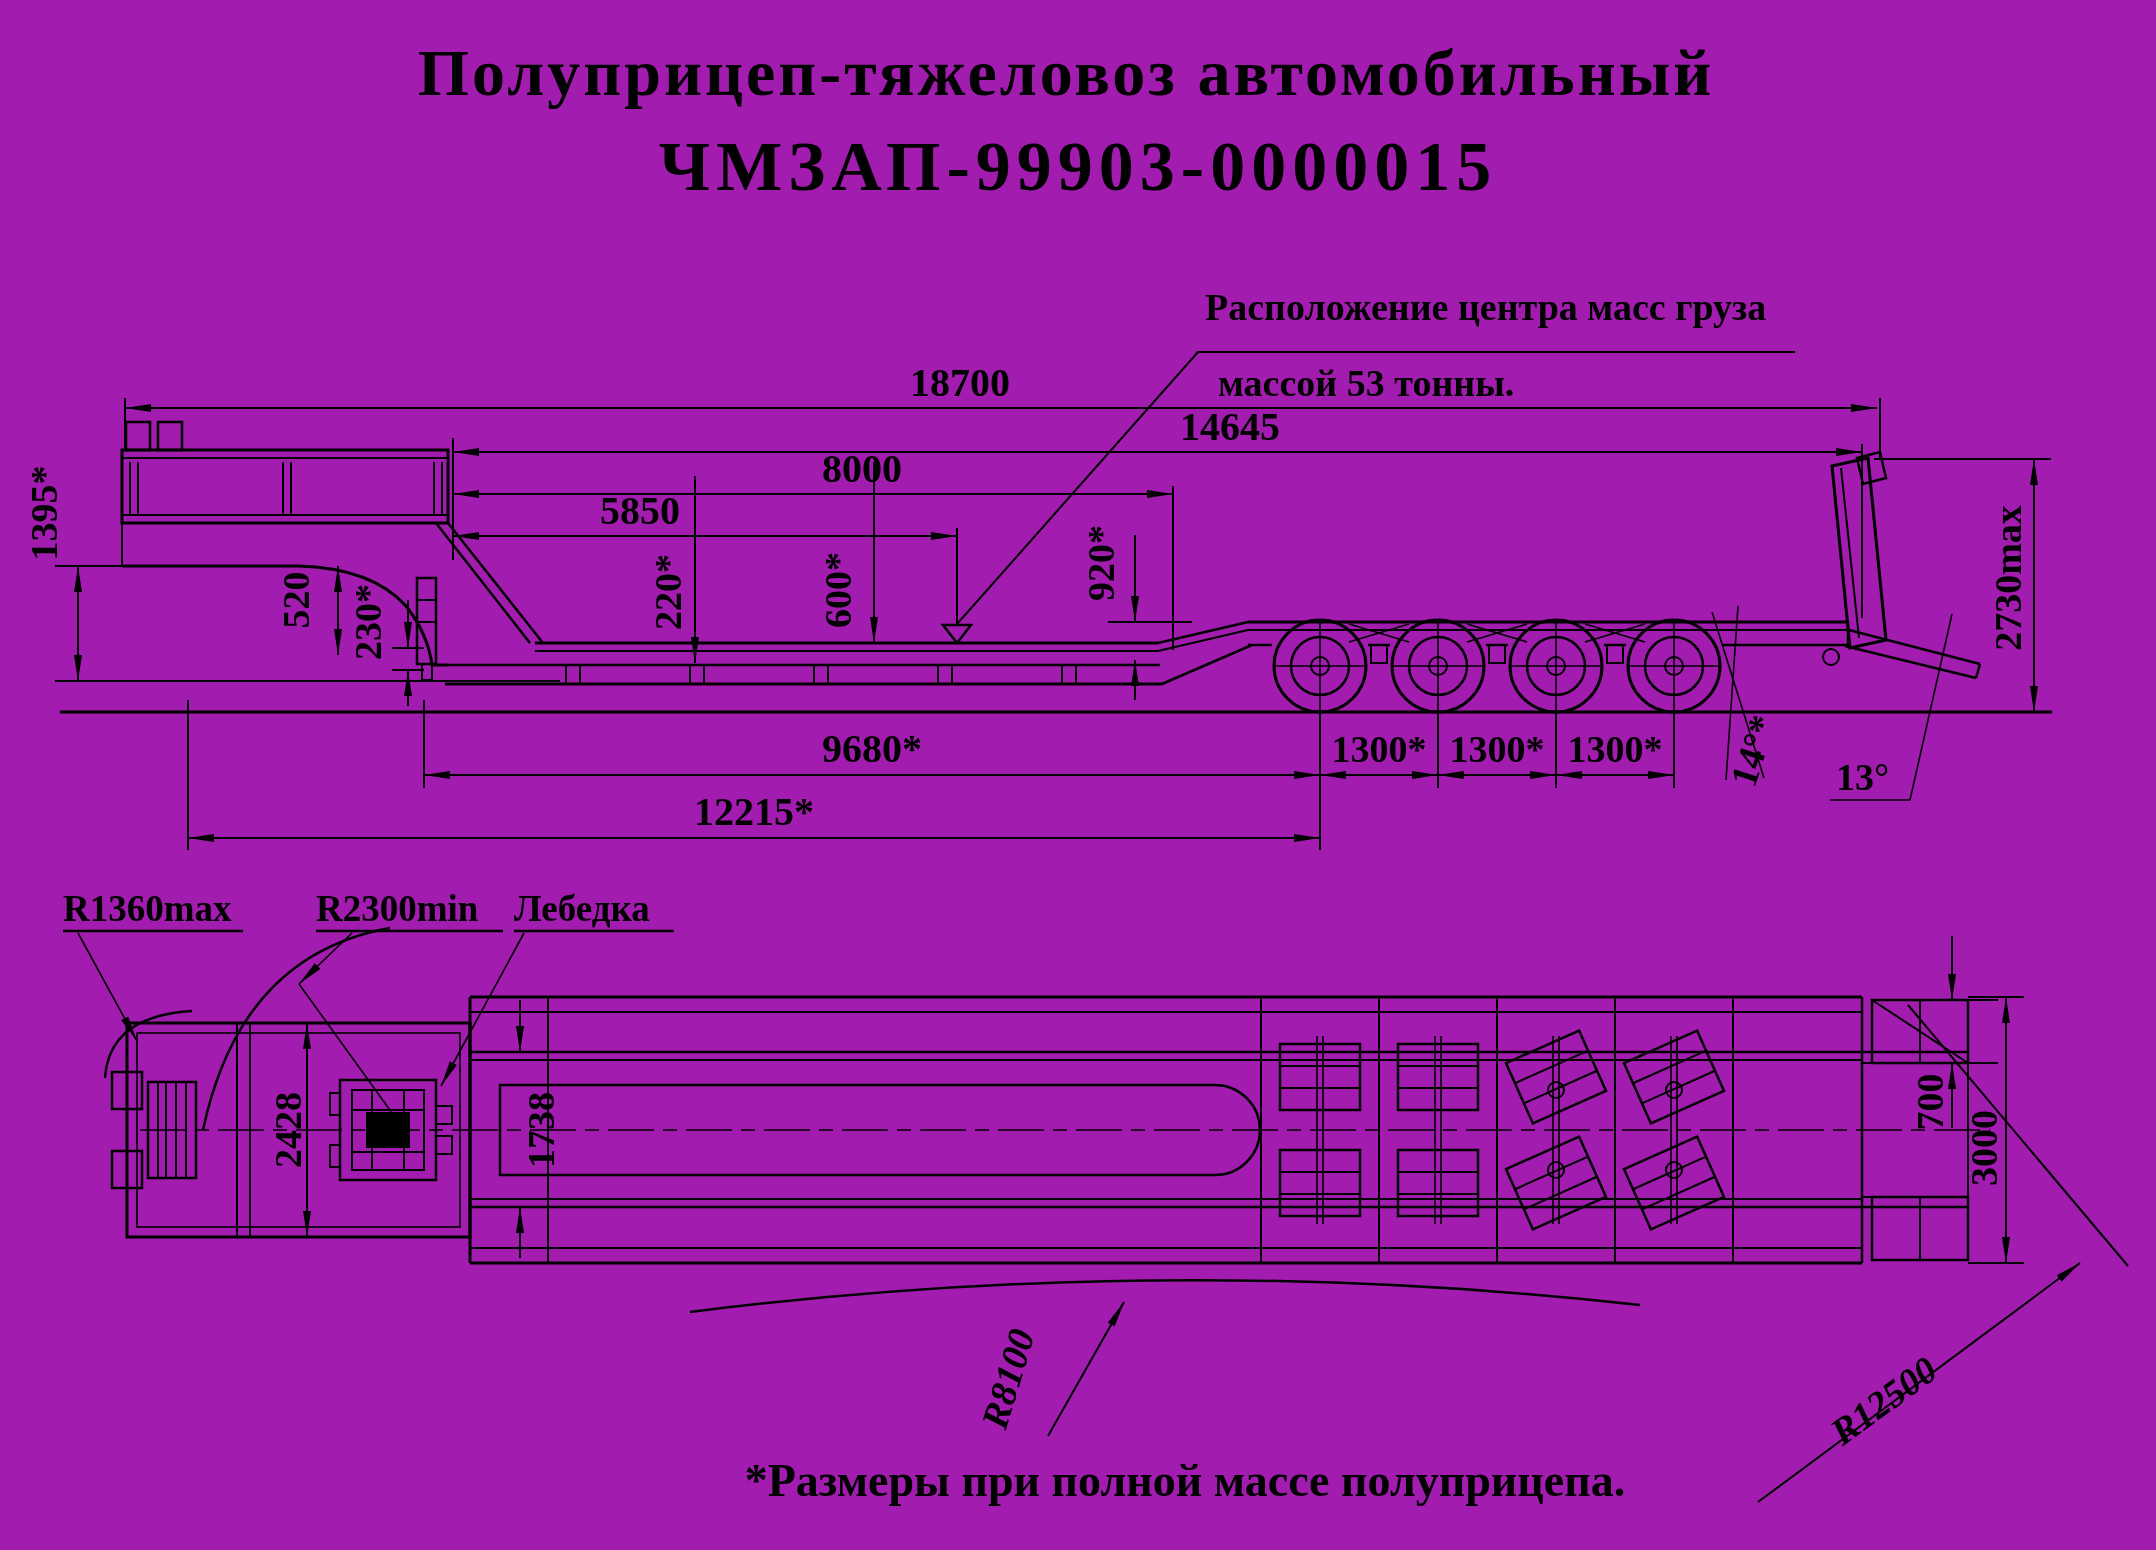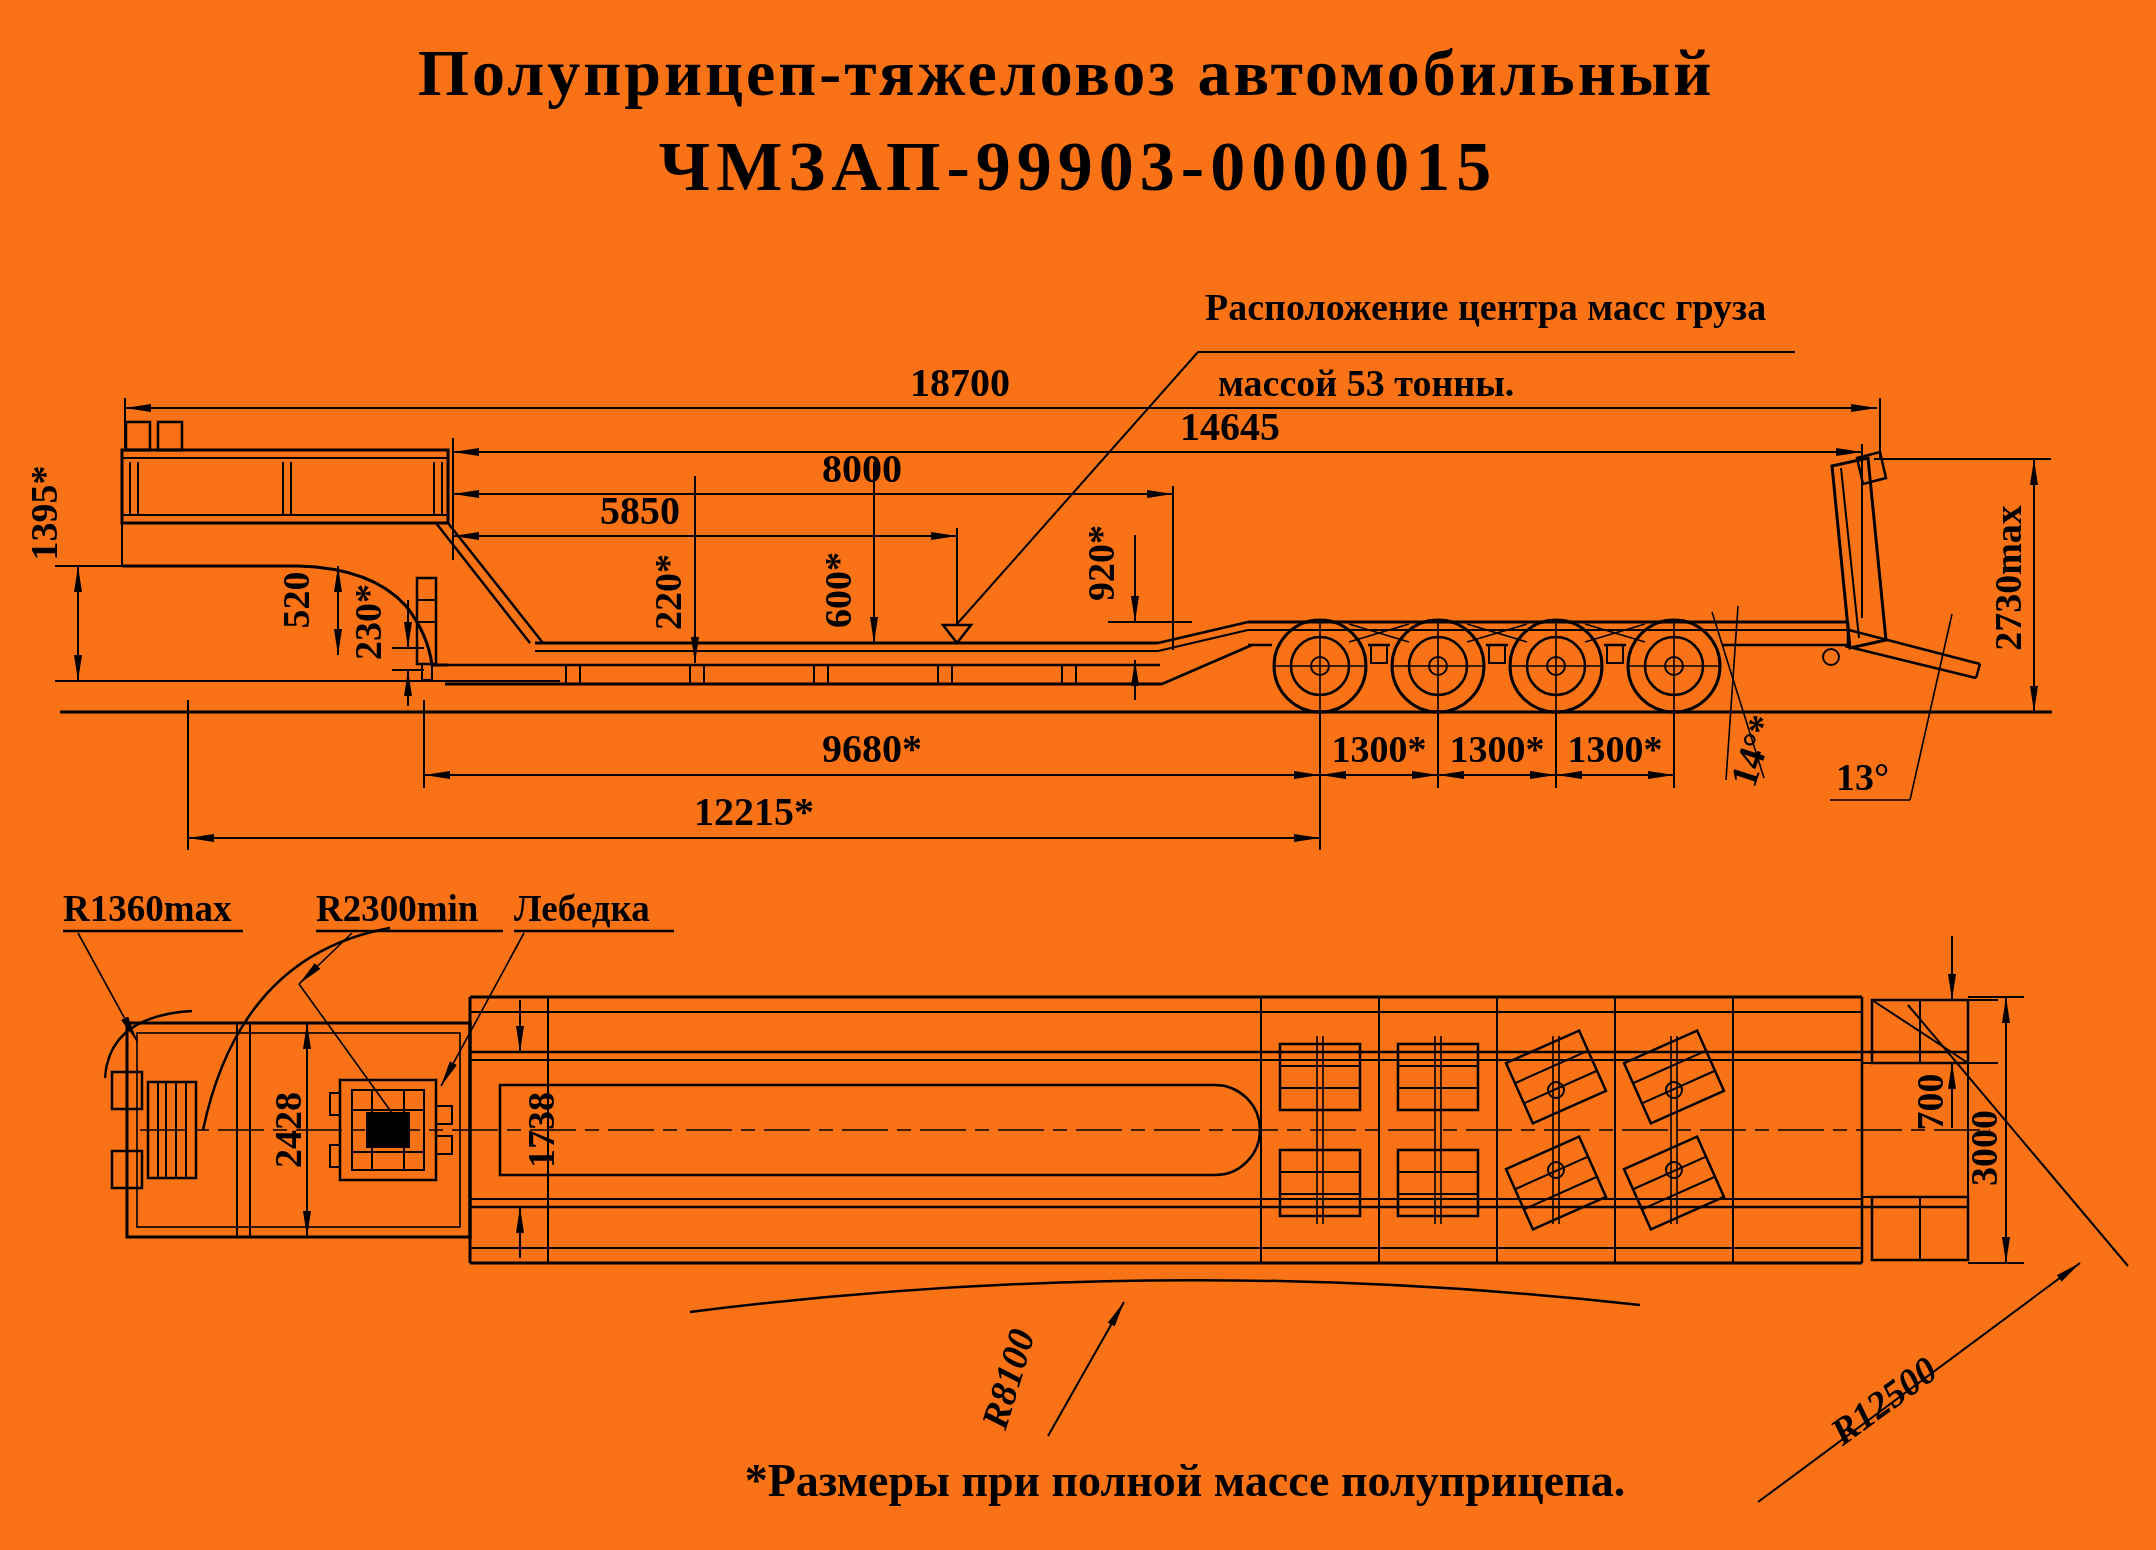--- a/index.html
+++ b/index.html
@@ -1,16 +1,16 @@
 <!DOCTYPE html>
 <html><head>
 <meta charset="utf-8">
 <style>
   html,body{margin:0;padding:0;background:#fff;}
-  #page{position:relative;width:2156px;height:1550px;background:#f97316;font-family:"Liberation Serif",serif;}
+  #page{position:relative;width:2156px;height:1550px;background:#a21caf;font-family:"Liberation Serif",serif;}
   svg{display:block;}
   .ln{stroke:#000;fill:none;}
   .o3{stroke-width:3;}
   .o25{stroke-width:2.5;}
   .o2{stroke-width:2;}
   .o15{stroke-width:1.6;}
   .dim{stroke:#000;stroke-width:2;fill:none;}
   .cl{stroke:#000;stroke-width:1.6;fill:none;stroke-dasharray:46 9 14 9;}
   text{fill:#000;font-family:"Liberation Serif",serif;font-weight:bold;}
   .ttl1{font-size:66px;letter-spacing:3px;}

